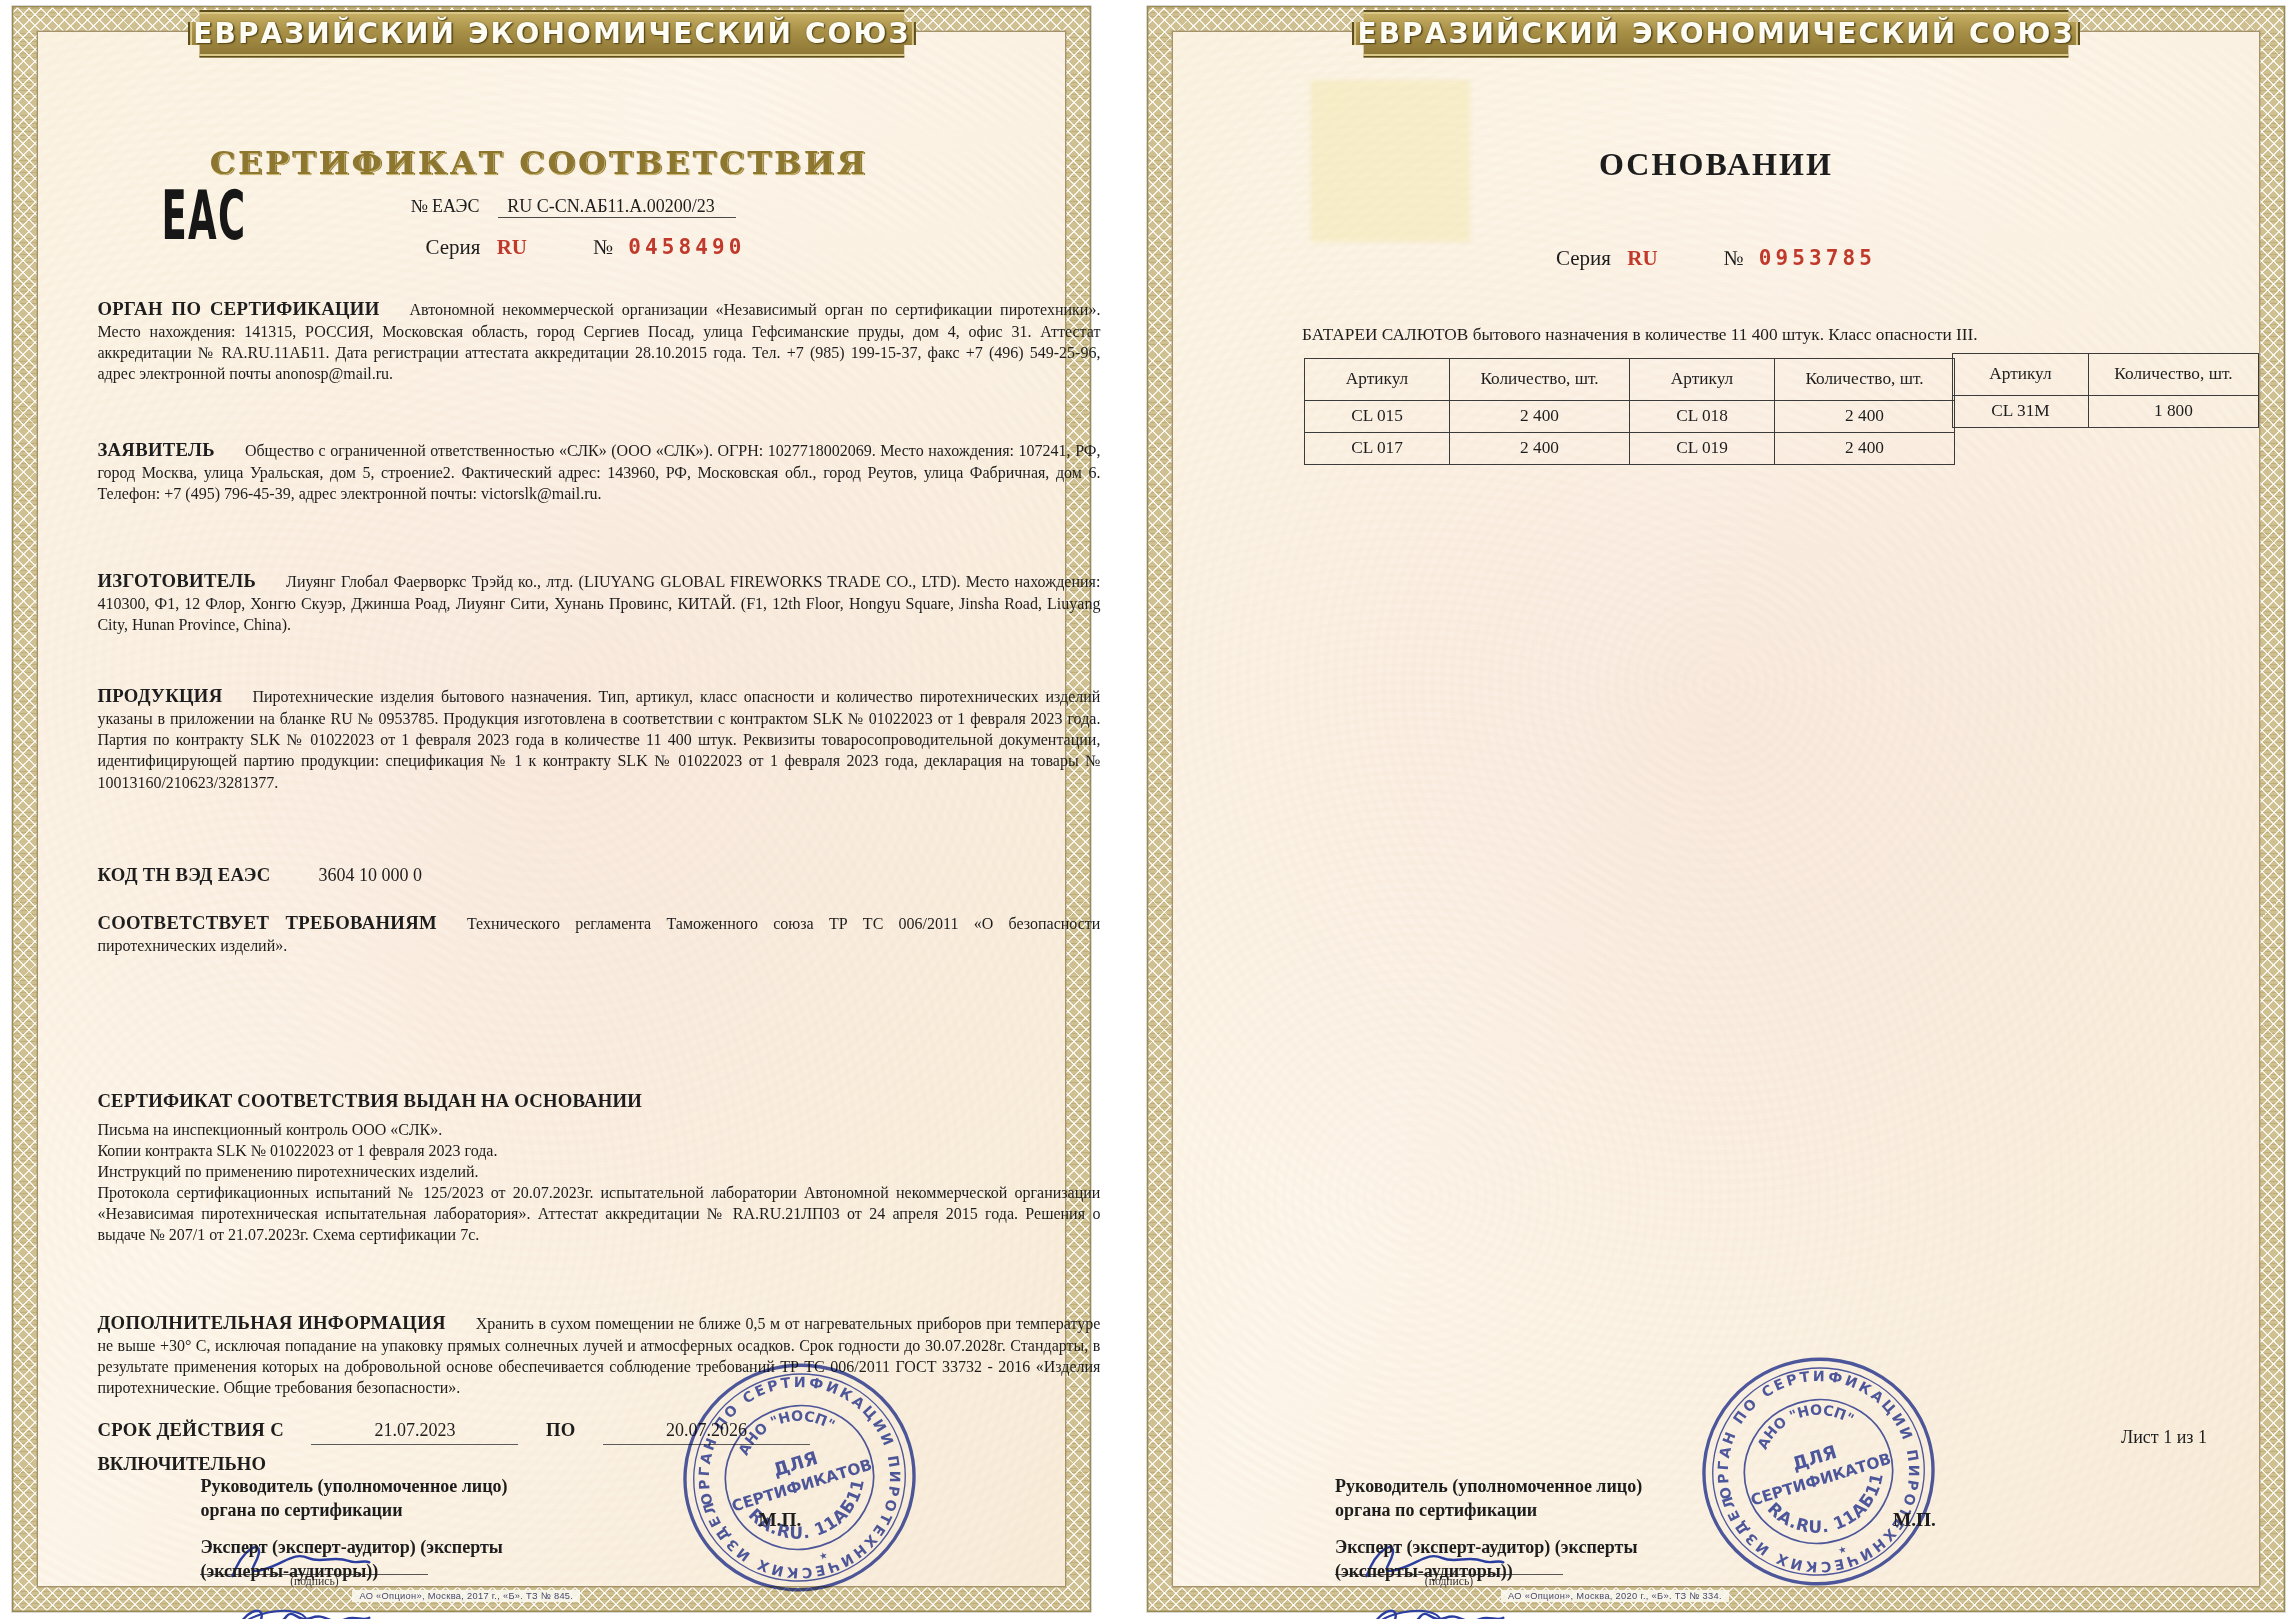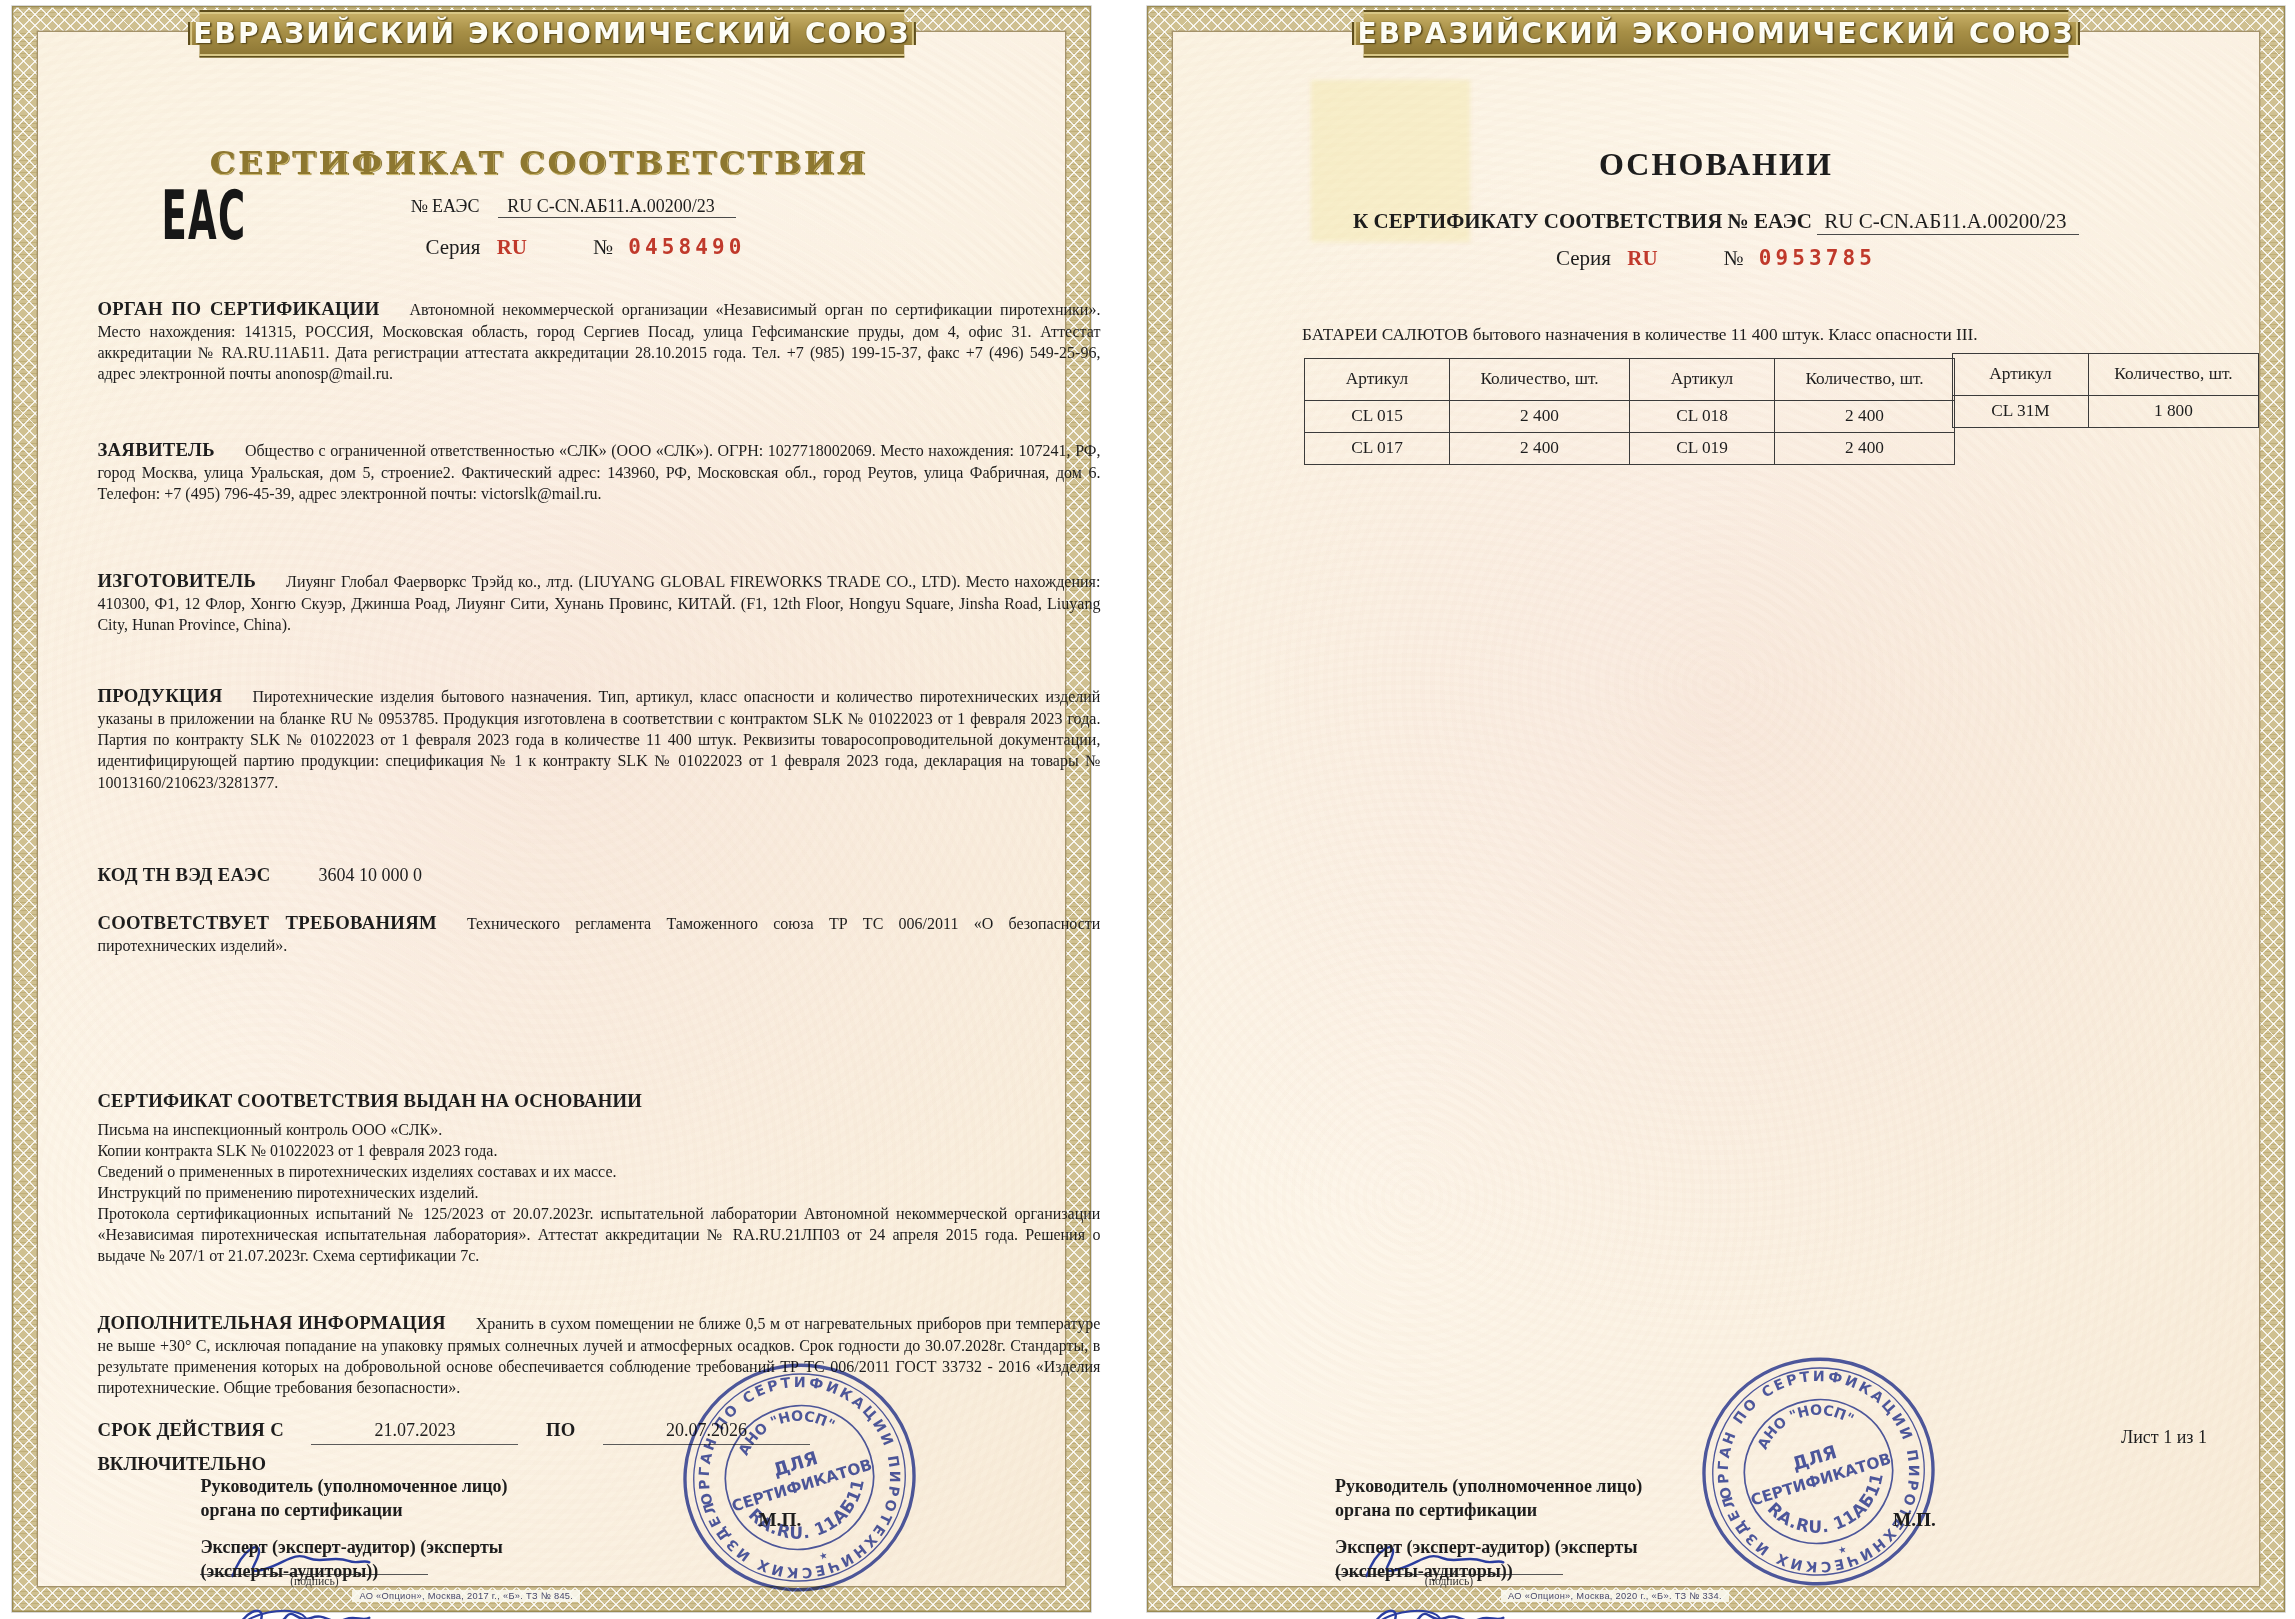--- a/index.html
+++ b/index.html
@@ -147,21 +147,20 @@
     </div>
 
     <div class="sec" style="top:879px">
       <span class="h">СООТВЕТСТВУЕТ ТРЕБОВАНИЯМ</span><span class="gap"></span><span>Технического регламента Таможенного союза ТР ТС 006/2011 «О безопасности пиротехнических изделий».</span>
     </div>
 
     <div class="sec" style="top:1057px">
       <div class="basis-head">СЕРТИФИКАТ СООТВЕТСТВИЯ ВЫДАН НА ОСНОВАНИИ</div>
       <div class="basis-line">Письма на инспекционный контроль ООО «СЛК».</div>
       <div class="basis-line">Копии контракта SLK № 01022023 от 1 февраля 2023 года.</div>
-      <div class="basis-line">Сведений о примененных в пиротехнических изделиях составах и их массе.</div>
       <div class="basis-line">Инструкций по применению пиротехнических изделий.</div>
       <div class="basis-line" style="text-align:justify">Протокола сертификационных испытаний № 125/2023 от 20.07.2023г. испытательной лаборатории Автономной некоммерческой организации «Независимая пиротехническая испытательная лаборатория». Аттестат аккредитации № RA.RU.21ЛП03 от 24 апреля 2015 года. Решения о выдаче № 207/1 от 21.07.2023г. Схема сертификации 7с.</div>
     </div>
 
     <div class="sec" style="top:1279px">
       <span class="h">ДОПОЛНИТЕЛЬНАЯ ИНФОРМАЦИЯ</span><span class="gap"></span><span>Хранить в сухом помещении не ближе 0,5 м от нагревательных приборов при температуре не выше +30° С, исключая попадание на упаковку прямых солнечных лучей и атмосферных осадков. Срок годности до 30.07.2028г. Стандарты, в результате применения которых на добровольной основе обеспечивается соблюдение требований ТР ТС 006/2011 ГОСТ 33732 - 2016 «Изделия пиротехнические. Общие требования безопасности».</span>
     </div>
 
     <div class="sec validity" style="top:1386px">
       <span class="h">СРОК ДЕЙСТВИЯ С</span>
@@ -227,24 +226,20 @@
 </div>
 
 <div class="page page-right">
   <div class="banner">
     <span>ЕВРАЗИЙСКИЙ ЭКОНОМИЧЕСКИЙ СОЮЗ</span>
   </div>
   <div class="paper">
     <div class="wm-square"></div>
 
     <div class="annex-title">ОСНОВАНИИ</div>
-    <div class="annex-sub">
-      <span class="lbl">К СЕРТИФИКАТУ СООТВЕТСТВИЯ № ЕАЭС</span>
-      <span class="val">RU C-CN.АБ11.А.00200/23</span>
-    </div>
     <div class="annex-series">
       <span>Серия</span>
       <span class="red" style="margin-left:11px">RU</span>
       <span class="nosign">№</span>
       <span class="serial">0953785</span>
     </div>
 
     <div class="annex-desc">БАТАРЕИ САЛЮТОВ бытового назначения в количестве 11 400 штук. Класс опасности III.</div>
 
     <table class="grp" style="left:131px;top:326px">

